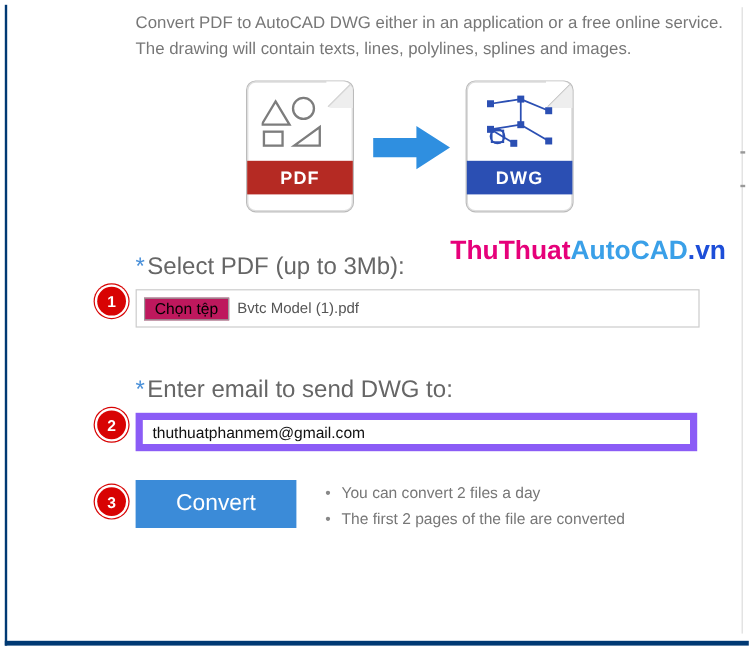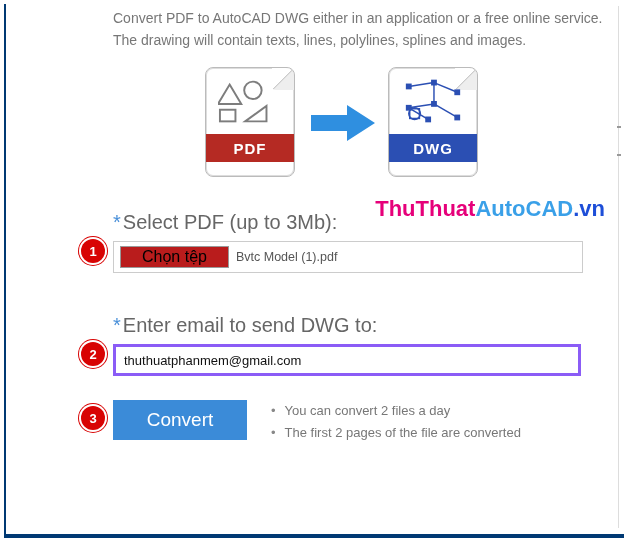--- a/index.html
+++ b/index.html
@@ -26,23 +26,23 @@
 .section{margin-top:26px;position:relative}
 .section.s2{margin-top:41px}
 .section.s3{margin-top:24px}
 .label{color:#666;font-size:20px;margin-bottom:7px}
 .req{color:#4a90d9;margin-right:2px}
 .num-badge{position:absolute;left:-32px;width:24px;height:24px;border-radius:50%;background:#d80303;color:#fff;font-weight:700;font-size:13px;display:flex;align-items:center;justify-content:center;box-shadow:0 0 0 2px #fff,0 0 0 3px #d80303}
 .s1 .num-badge{top:28px}
 .s2 .num-badge{top:28px}
 .s3 .num-badge{top:6px}
 .file-row{border:1px solid #ccc;height:32px;width:470px;display:flex;align-items:center;padding:0 6px;background:#fff}
-.file-btn{font-family:Arial;font-size:16px;background:#b91c1c;border:1px solid #999;padding:1px 21px;cursor:pointer}
+.file-btn{font-family:Arial;font-size:13px;background:#be185d;border:1px solid #999;padding:1px 8px;cursor:pointer}
 .file-name{margin-left:7px;font-size:12.5px;color:#555}
-.email-row{border:3px solid #8b5cf6;height:32px;width:468px;display:flex;align-items:center;padding:0 8px;background:#fff}
+.email-row{border:6px solid #8b5cf6;height:32px;width:468px;display:flex;align-items:center;padding:0 8px;background:#fff}
 .email-input{border:none;outline:none;width:100%;font-size:13px;color:#111;font-family:Arial}
 .convert-row{display:flex;align-items:flex-start;gap:24px}
 .convert-btn{background:#3b8bd8;color:#fff;border:none;width:134px;height:40px;font-size:19px;cursor:pointer;font-family:"Segoe UI",Arial}
 .notes{list-style:none;color:#777;font-size:13px;line-height:1.7}
 .notes li::before{content:"•";color:#888;margin-right:9px}
 .rsidebar{position:absolute;right:0;top:6px;width:10px;height:522px;border-left:1px solid #ddd;background:#fff}
 .rsidebar .tick{position:absolute;left:-2px;width:4px;height:2px;background:#999}
 </style>
 </head>
 <body>

